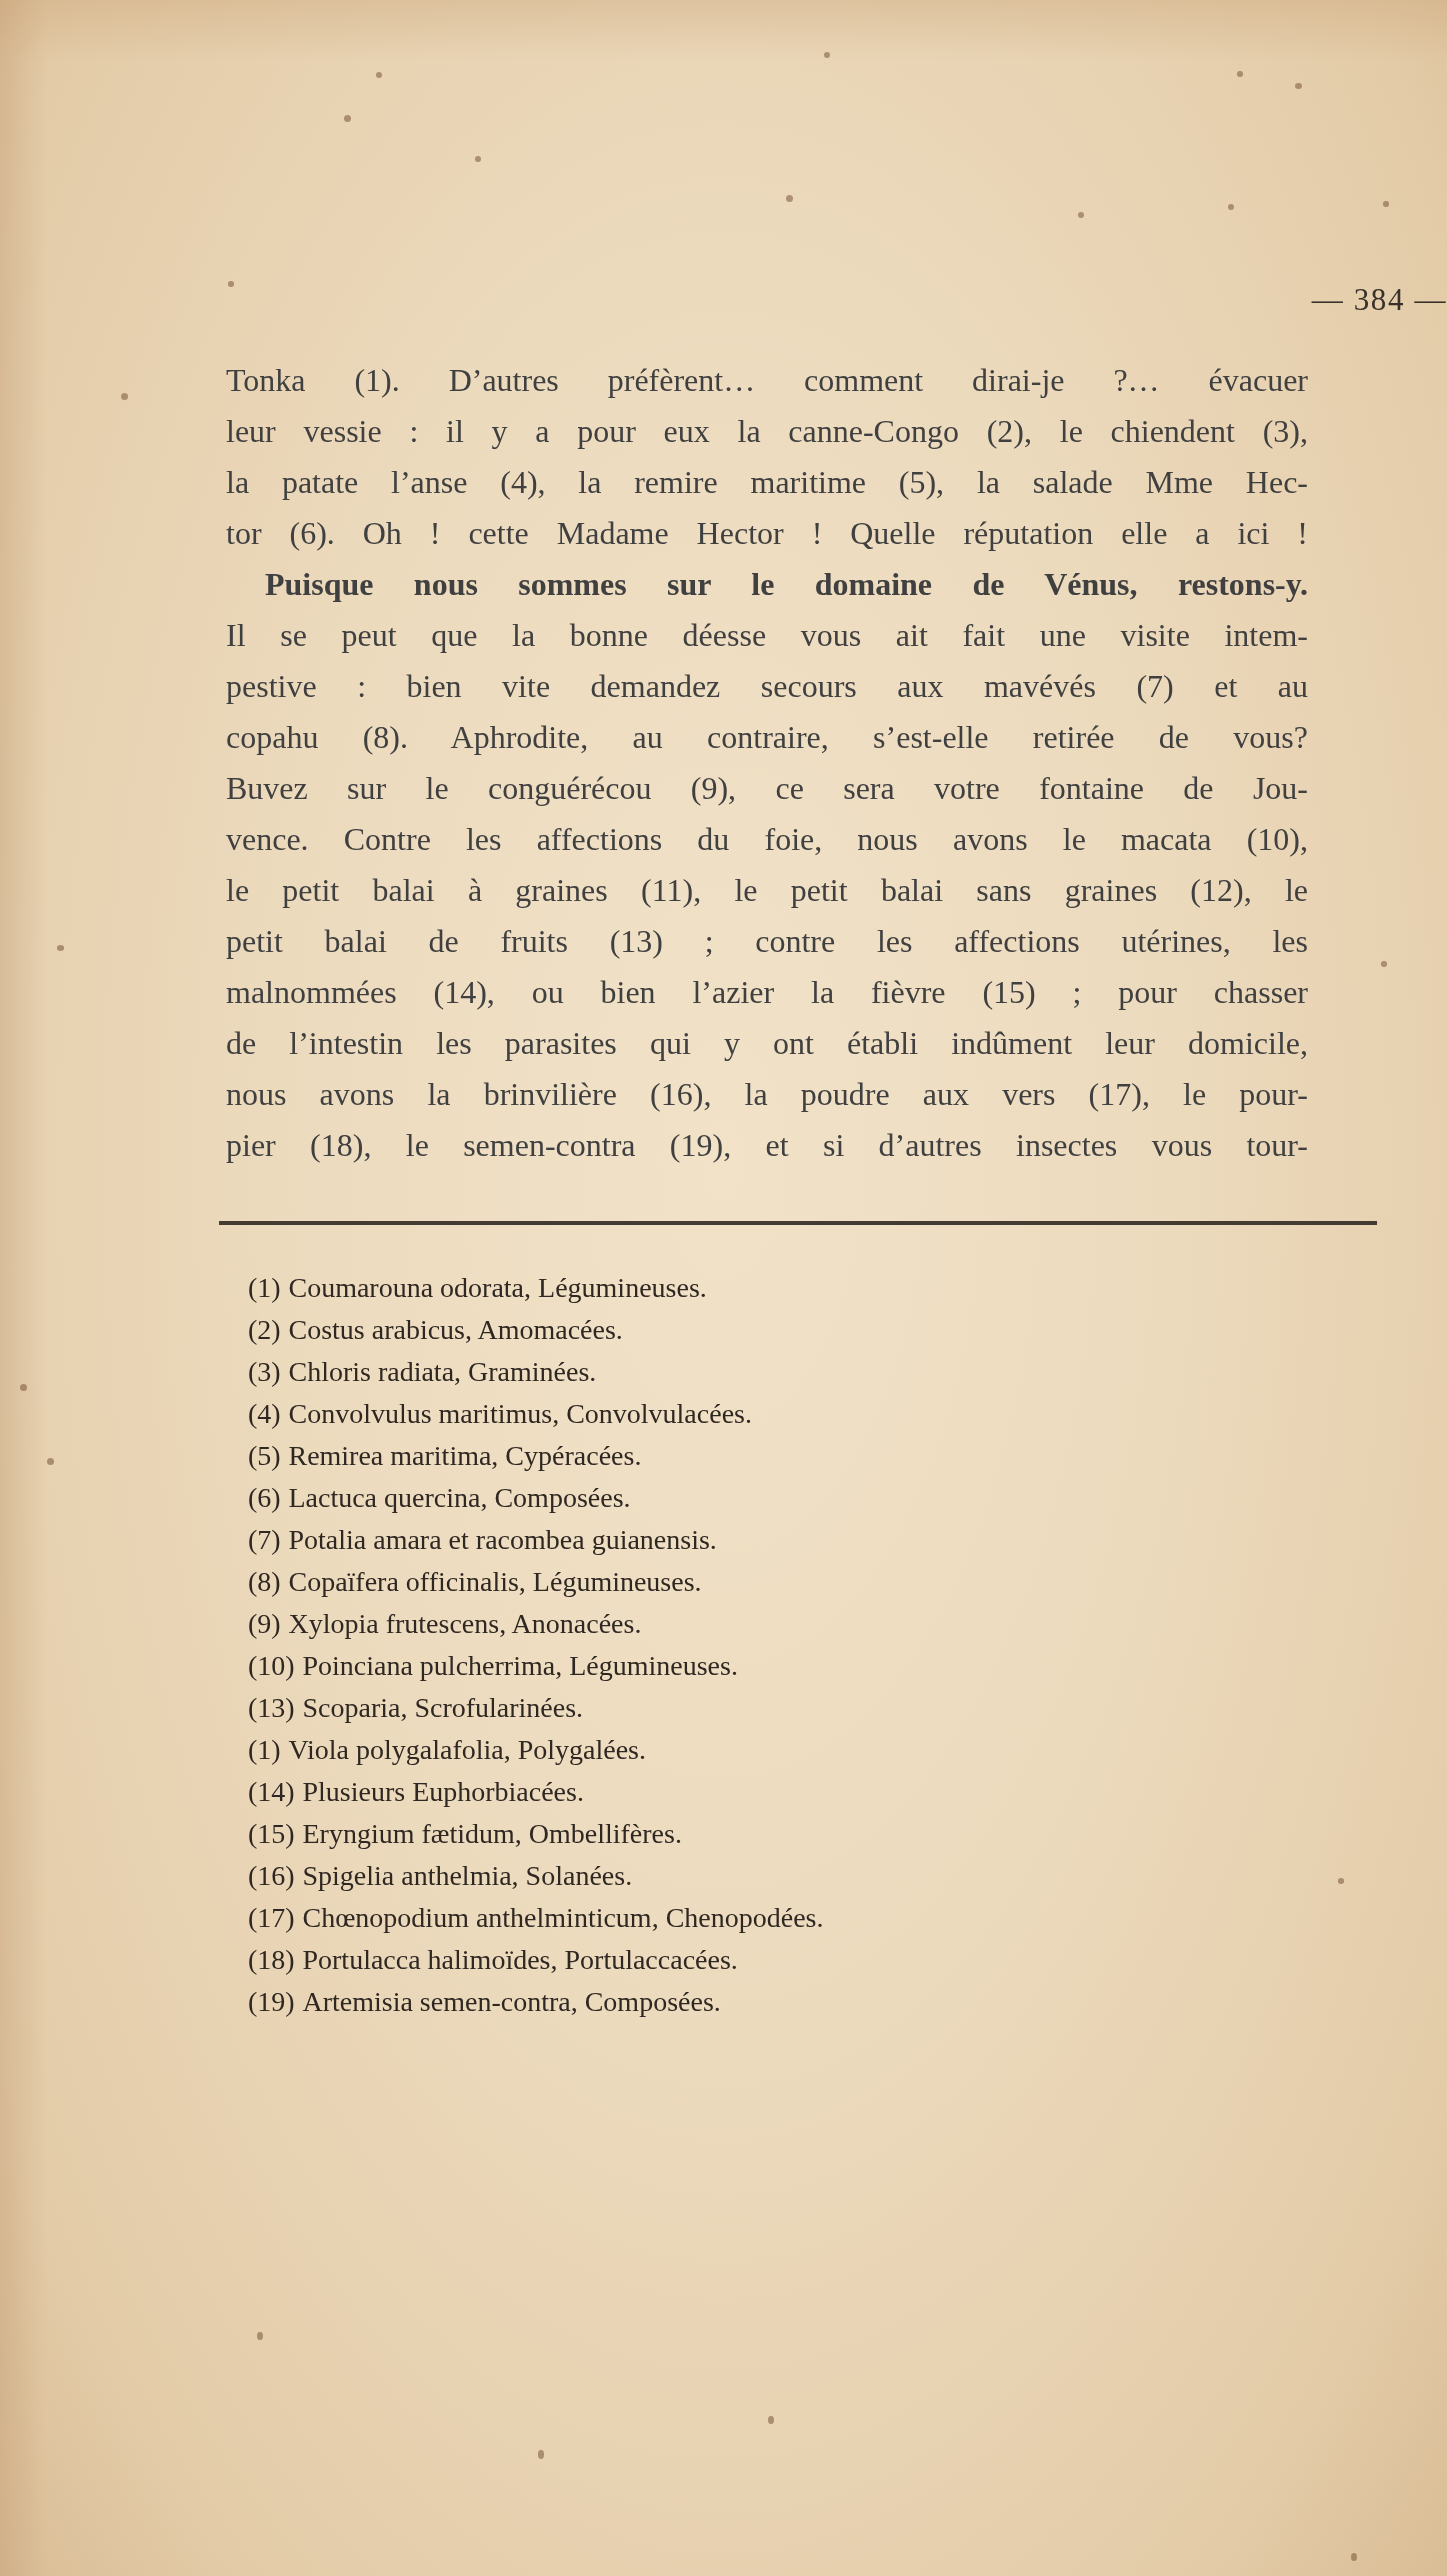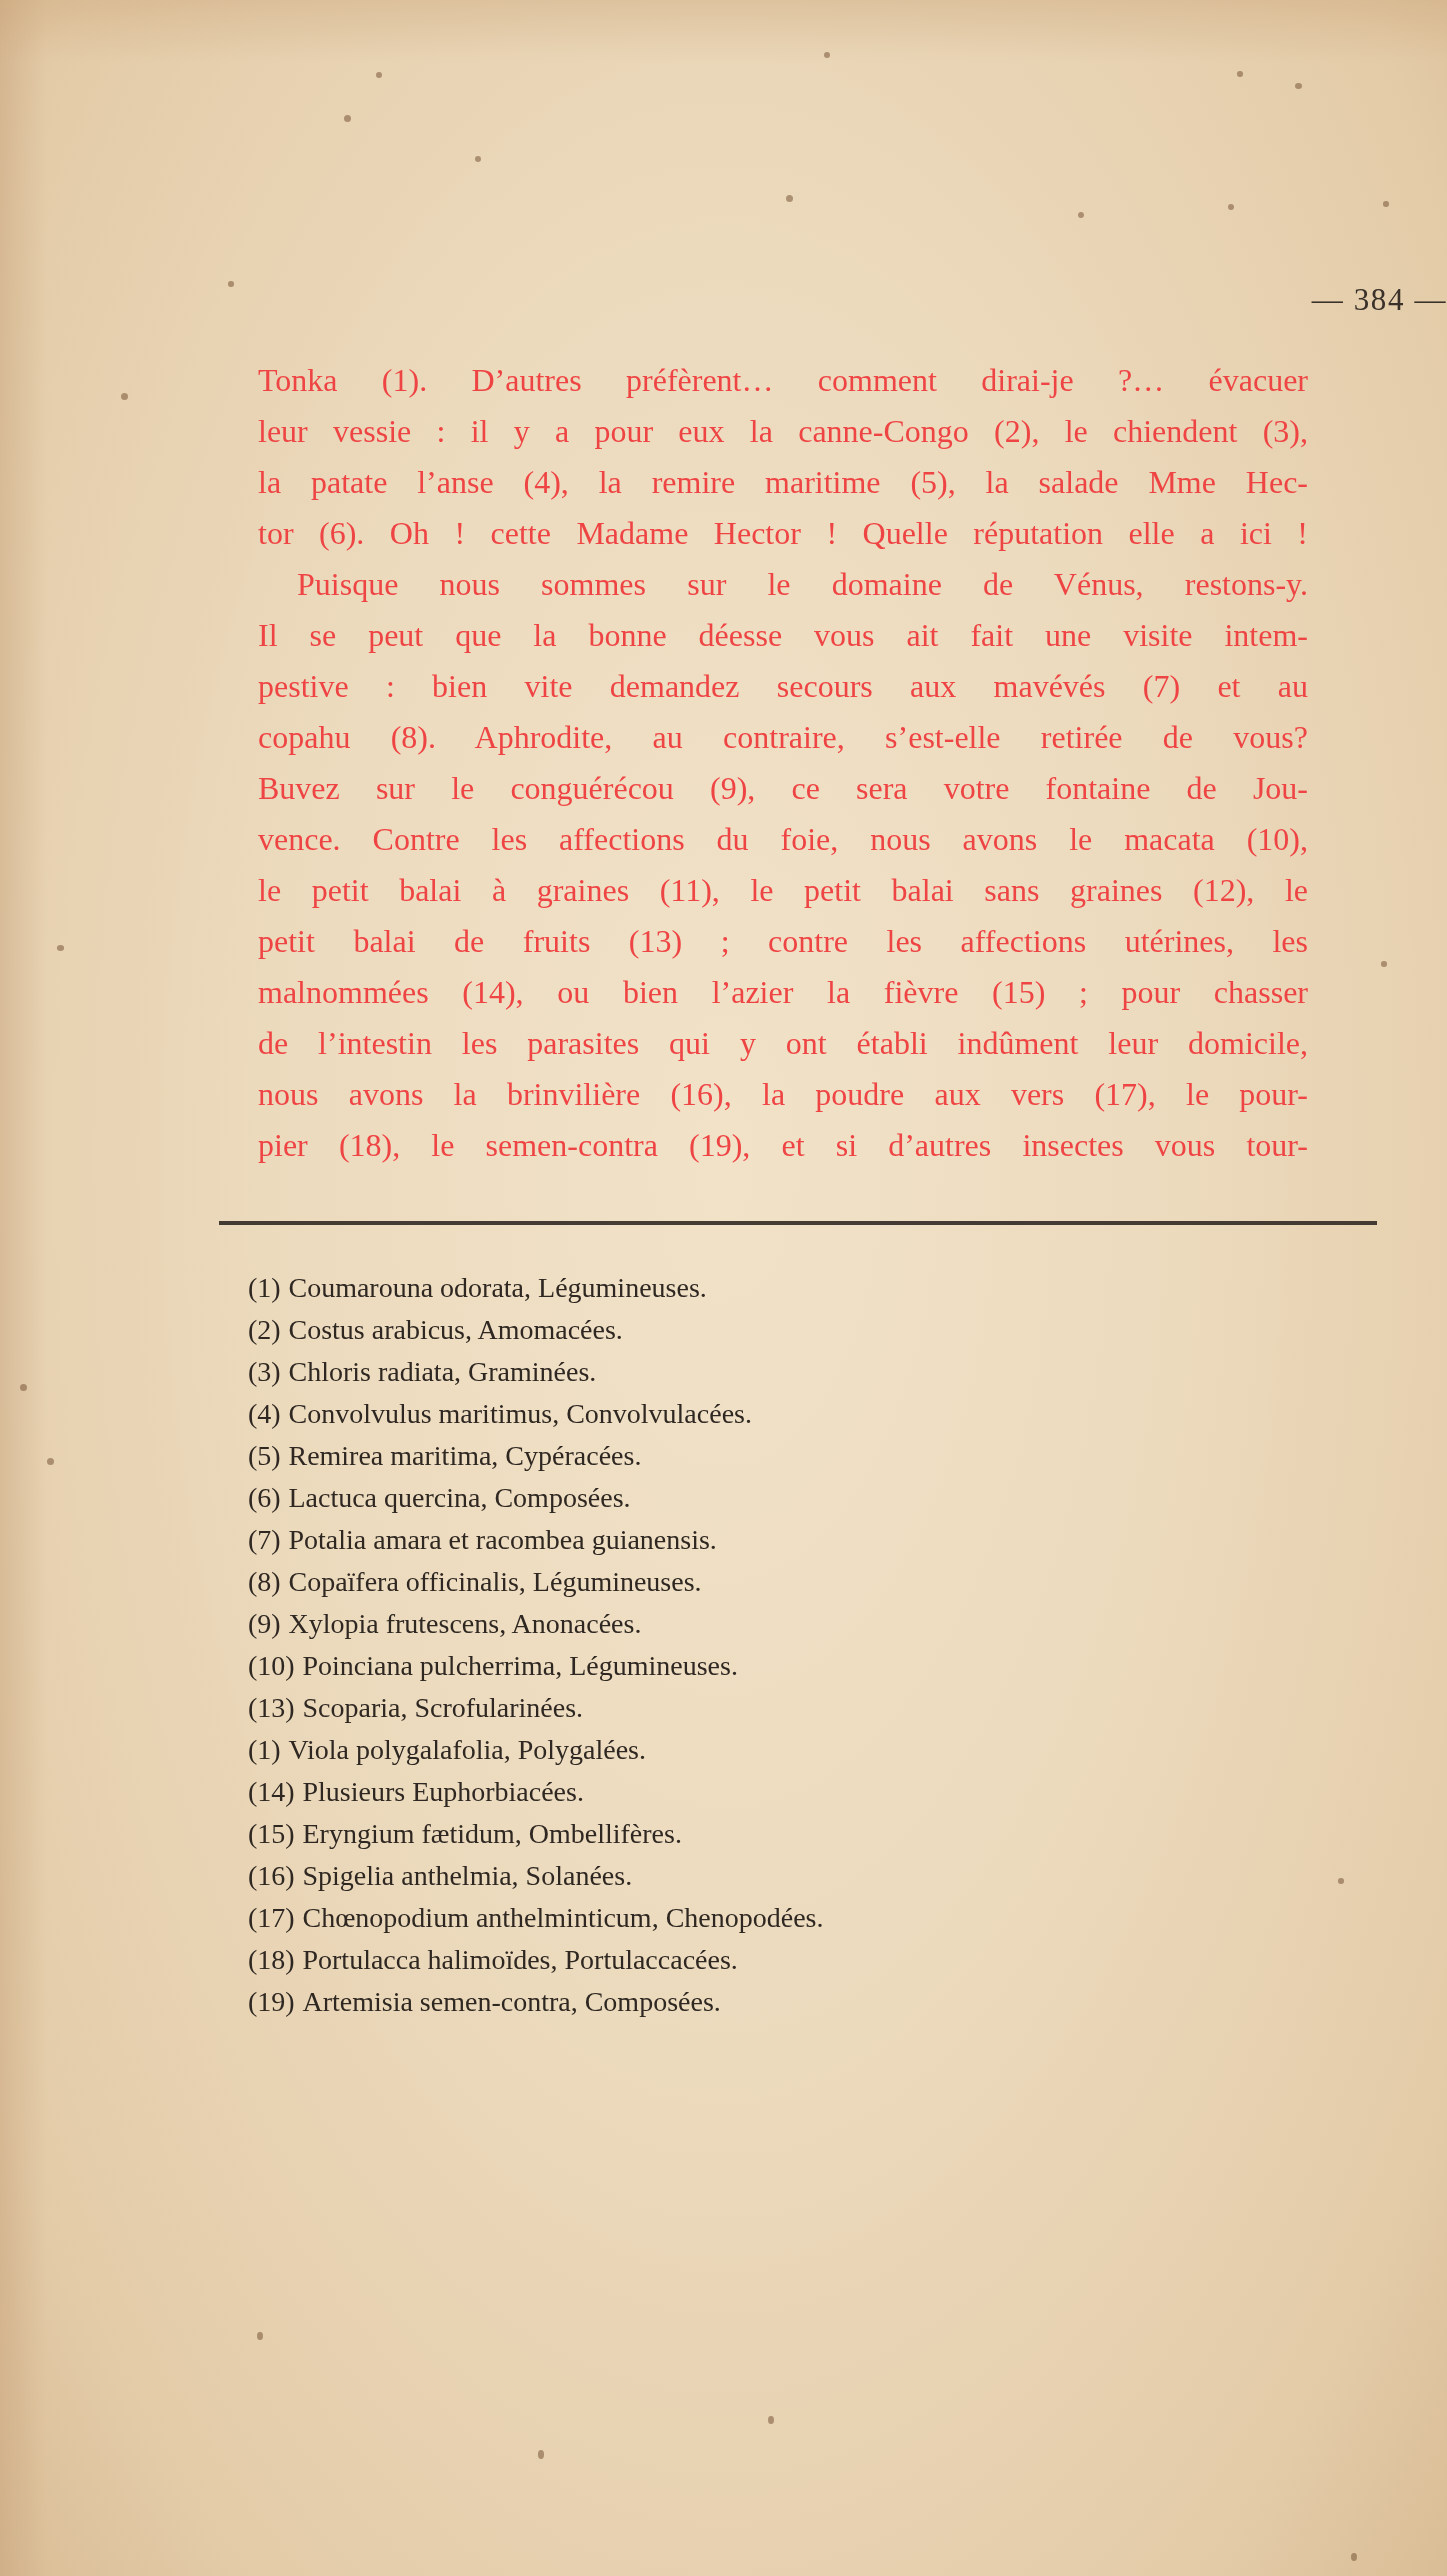--- a/index.html
+++ b/index.html
@@ -44,25 +44,25 @@
       top: 355px;
       width: 1082px;
     }
     .body-line {
       height: 51px;
       line-height: 51px;
       font-size: 32px;
       white-space: nowrap;
       text-align: justify;
       text-align-last: justify;
-      color: #ef4444;
-      margin-left: 32px;
+      color: #404040;
     }
     .body-line.indent {
       padding-left: 39px;
+      font-weight: bold;
     }
     .footnote-rule {
       position: absolute;
       left: 219px;
       top: 1221px;
       width: 1158px;
       height: 3.9px;
       background: #2c2520;
       opacity: 0.88;
     }

